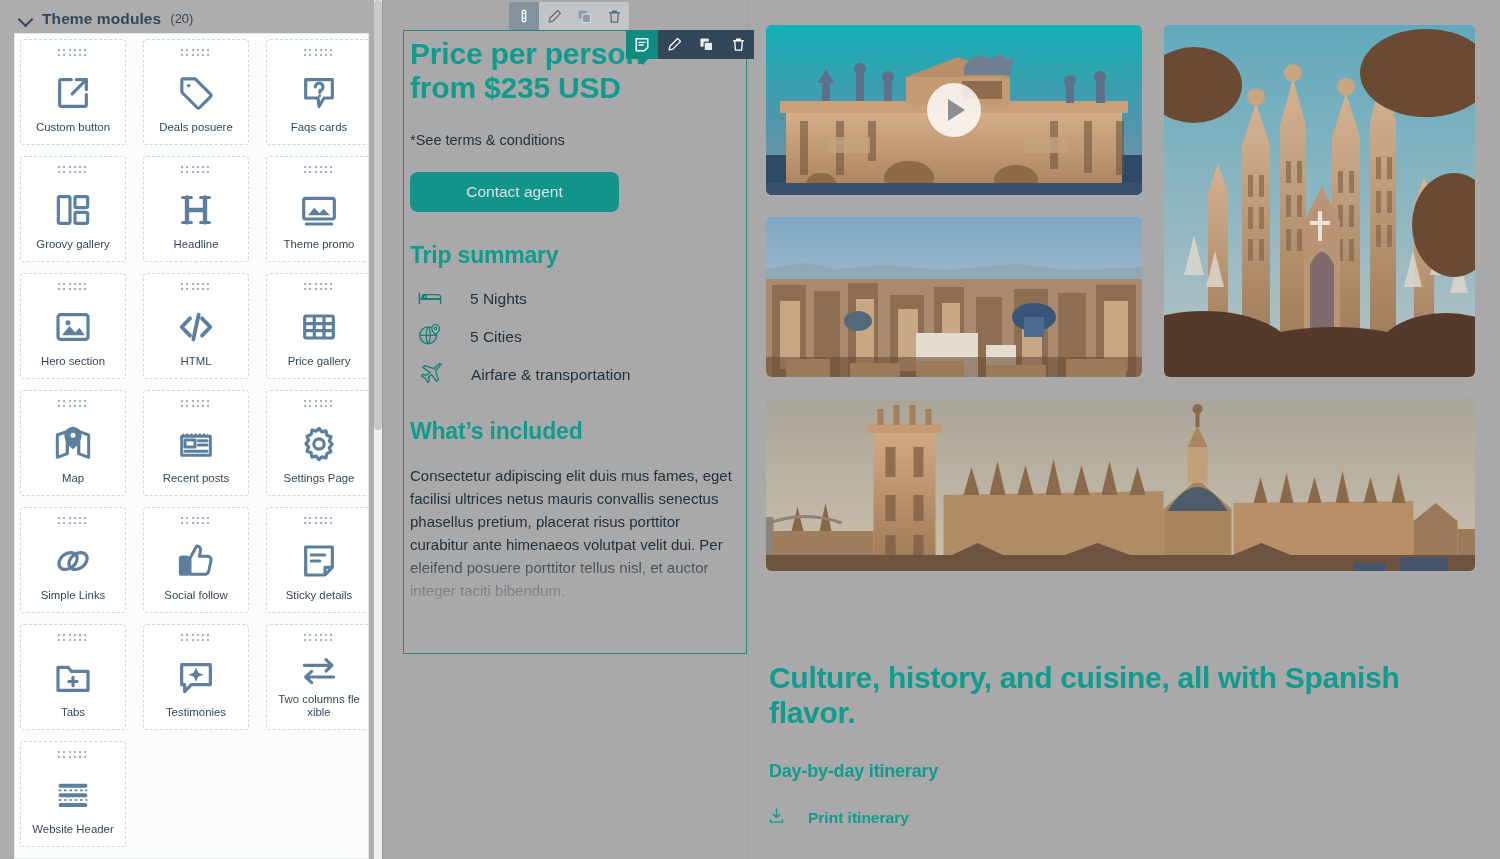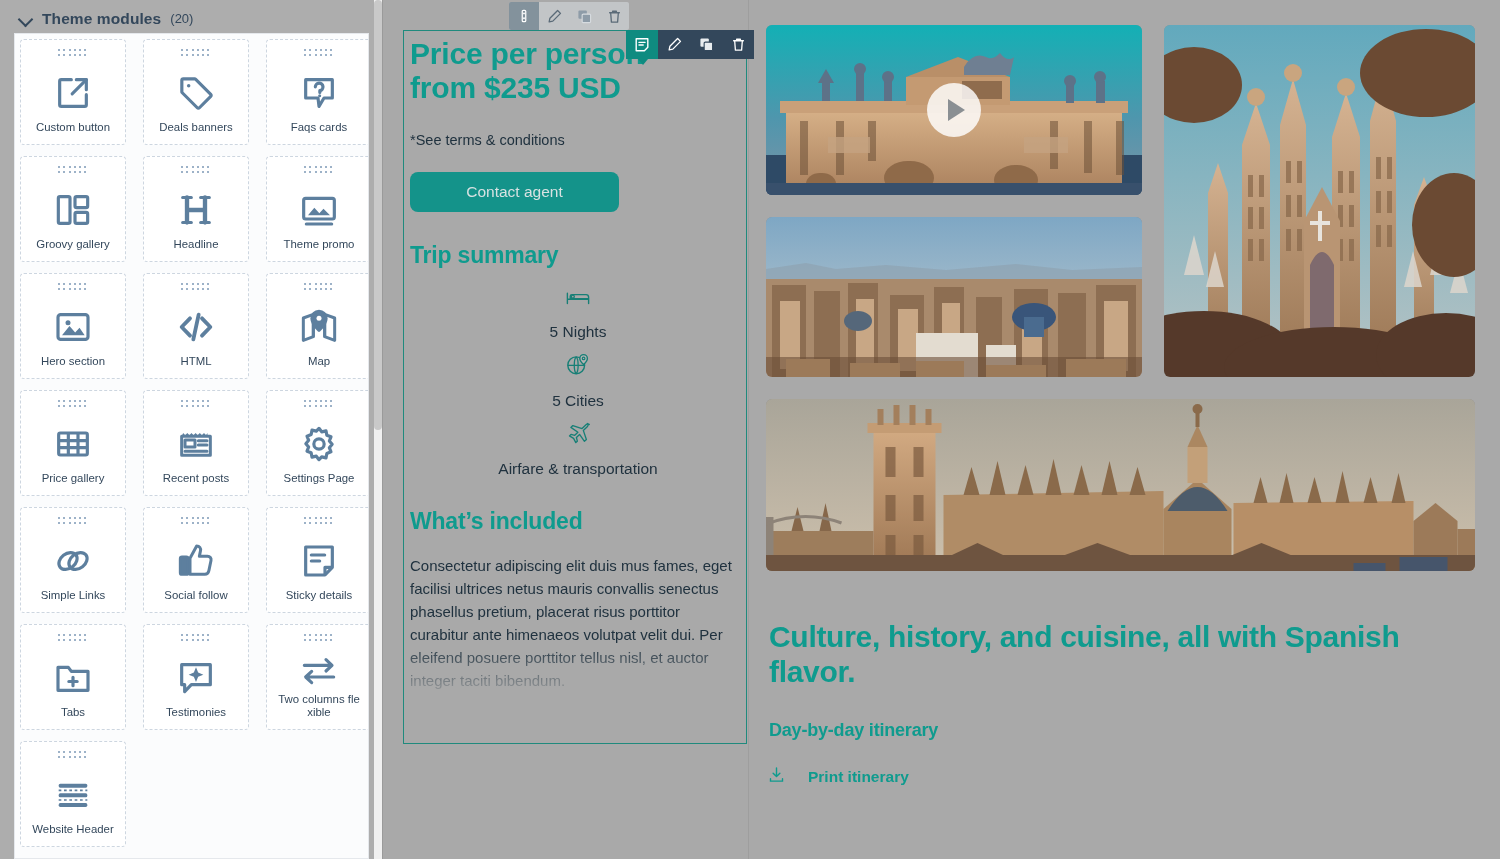--- a/index.html
+++ b/index.html
@@ -117,22 +117,22 @@
     cursor: pointer;
     margin-bottom: 30px;
   }
   .section-title {
     font-size: 23px; font-weight: bold; color: #0f9b8e;
     letter-spacing: -0.2px;
     margin-bottom: 18px;
   }
   .summary-list { list-style: none; margin-bottom: 30px; }
   .summary-item {
-    display: flex; align-items: center; gap: 12px;
-    margin-bottom: 12px; padding-left: 8px; flex-direction: column;
+    display: flex; align-items: center; gap: 28px;
+    margin-bottom: 12px; padding-left: 8px;
   }
   .summary-item .txt { font-size: 15.5px; color: #20323f; }
   .included-title { margin-bottom: 20px; }
   .included-body {
     position: relative;
     font-size: 15px; line-height: 1.53; color: #20323f;
     padding-bottom: 38px;
   }
   .included-body::after {
     content: ""; position: absolute; left: 0; right: 0; bottom: 28px;
@@ -225,21 +225,21 @@
     content:""; width:0;height:0;
     border-left: 17px solid #8a8f93;
     border-top: 11px solid transparent;
     border-bottom: 11px solid transparent;
     margin-left: 5px;
   }
   #right-copy { padding: 48px 0 0 3px; }
   .big-heading {
     font-size: 30px; line-height: 1.18; font-weight: bold;
     color: #0f9b8e; letter-spacing: -0.3px;
-    max-width: 720px; margin-bottom: 30px;
+    max-width: 720px; margin-bottom: 30px; margin-top: 41px;
   }
   .sub-heading {
     font-size: 18px; font-weight: bold; color: #0f9b8e;
     letter-spacing: -0.2px; margin-bottom: 26px;
   }
   .print-link {
     display: inline-flex; align-items: center; gap: 24px;
     font-size: 15.5px; font-weight: bold; color: #0f9b8e;
     text-decoration: none; cursor: pointer;
   }
@@ -295,21 +295,21 @@
               <i></i>
               <i></i>
               <i></i>
             </div>
             <div class="module-icon">
               <svg width="40" height="40" viewBox="0 0 24 24" fill="none" stroke="#5d7f9e" stroke-width="1.9" stroke-linejoin="round">
                 <path d="M3.5 11.2V4.4a.9.9 0 0 1 .9-.9h6.8c.24 0 .47.1.64.27l9 9a.9.9 0 0 1 0 1.28l-6.8 6.8a.9.9 0 0 1-1.28 0l-9-9a.9.9 0 0 1-.26-.65z"></path>
                 <circle cx="7.6" cy="7.6" r="1.05" fill="#5d7f9e" stroke="none"></circle>
               </svg>
             </div>
-            <div class="module-label">Deals banners</div>
+            <div class="module-label">Deals posuere</div>
           </div>
           <div class="module-card">
             <div class="drag-dots">
               <i></i>
               <i></i>
               <i></i>
               <i></i>
               <i></i>
               <i></i>
               <i></i>
@@ -437,20 +437,43 @@
               <i></i>
               <i></i>
               <i></i>
             </div>
             <div class="module-icon">
               <svg width="40" height="40" viewBox="0 0 24 24" fill="none" stroke="#5d7f9e" stroke-width="2.3" stroke-linecap="round" stroke-linejoin="round">
                 <path d="M8.4 6.8L3.4 12l5 5.2M15.6 6.8l5 5.2-5 5.2M13.6 4.6l-3.2 14.8"></path>
               </svg>
             </div>
             <div class="module-label">HTML</div>
+          </div>
+          <div class="module-card">
+            <div class="drag-dots">
+              <i></i>
+              <i></i>
+              <i></i>
+              <i></i>
+              <i></i>
+              <i></i>
+              <i></i>
+              <i></i>
+              <i></i>
+              <i></i>
+              <i></i>
+              <i></i>
+            </div>
+            <div class="module-icon">
+              <svg width="40" height="40" viewBox="0 0 24 24" fill="none" stroke="#5d7f9e" stroke-width="1.9">
+                <rect x="3.4" y="5.4" width="17.2" height="13.2" rx="1"></rect>
+                <path d="M3.4 10h17.2M3.4 14.2h17.2M9.2 5.4v13.2M15 5.4v13.2"></path>
+              </svg>
+            </div>
+            <div class="module-label">Price gallery</div>
           </div>
           <div class="module-card">
             <div class="drag-dots">
               <i></i>
               <i></i>
               <i></i>
               <i></i>
               <i></i>
               <i></i>
               <i></i>
@@ -464,43 +487,20 @@
               <svg width="40" height="40" viewBox="0 0 24 24" fill="none" stroke="#5d7f9e" stroke-width="1.8" stroke-linejoin="round">
                 <path d="M2.6 6.6l6-2.2v13.4l-6 2.2z"></path>
                 <path d="M21.4 6.6l-6-2.2v13.4l6 2.2z"></path>
                 <path d="M8.6 4.4v13.4"></path>
                 <path d="M15.4 4.4v13.4"></path>
                 <path d="M12 2.6a4.3 4.3 0 0 1 4.3 4.3c0 3.1-4.3 7.2-4.3 7.2S7.7 10 7.7 6.9A4.3 4.3 0 0 1 12 2.6z" fill="#5d7f9e"></path>
                 <circle cx="12" cy="6.8" r="1.5" fill="#fff" stroke="none"></circle>
               </svg>
             </div>
             <div class="module-label">Map</div>
-          </div>
-          <div class="module-card">
-            <div class="drag-dots">
-              <i></i>
-              <i></i>
-              <i></i>
-              <i></i>
-              <i></i>
-              <i></i>
-              <i></i>
-              <i></i>
-              <i></i>
-              <i></i>
-              <i></i>
-              <i></i>
-            </div>
-            <div class="module-icon">
-              <svg width="40" height="40" viewBox="0 0 24 24" fill="none" stroke="#5d7f9e" stroke-width="1.9">
-                <rect x="3.4" y="5.4" width="17.2" height="13.2" rx="1"></rect>
-                <path d="M3.4 10h17.2M3.4 14.2h17.2M9.2 5.4v13.2M15 5.4v13.2"></path>
-              </svg>
-            </div>
-            <div class="module-label">Price gallery</div>
           </div>
           <div class="module-card">
             <div class="drag-dots">
               <i></i>
               <i></i>
               <i></i>
               <i></i>
               <i></i>
               <i></i>
               <i></i>

